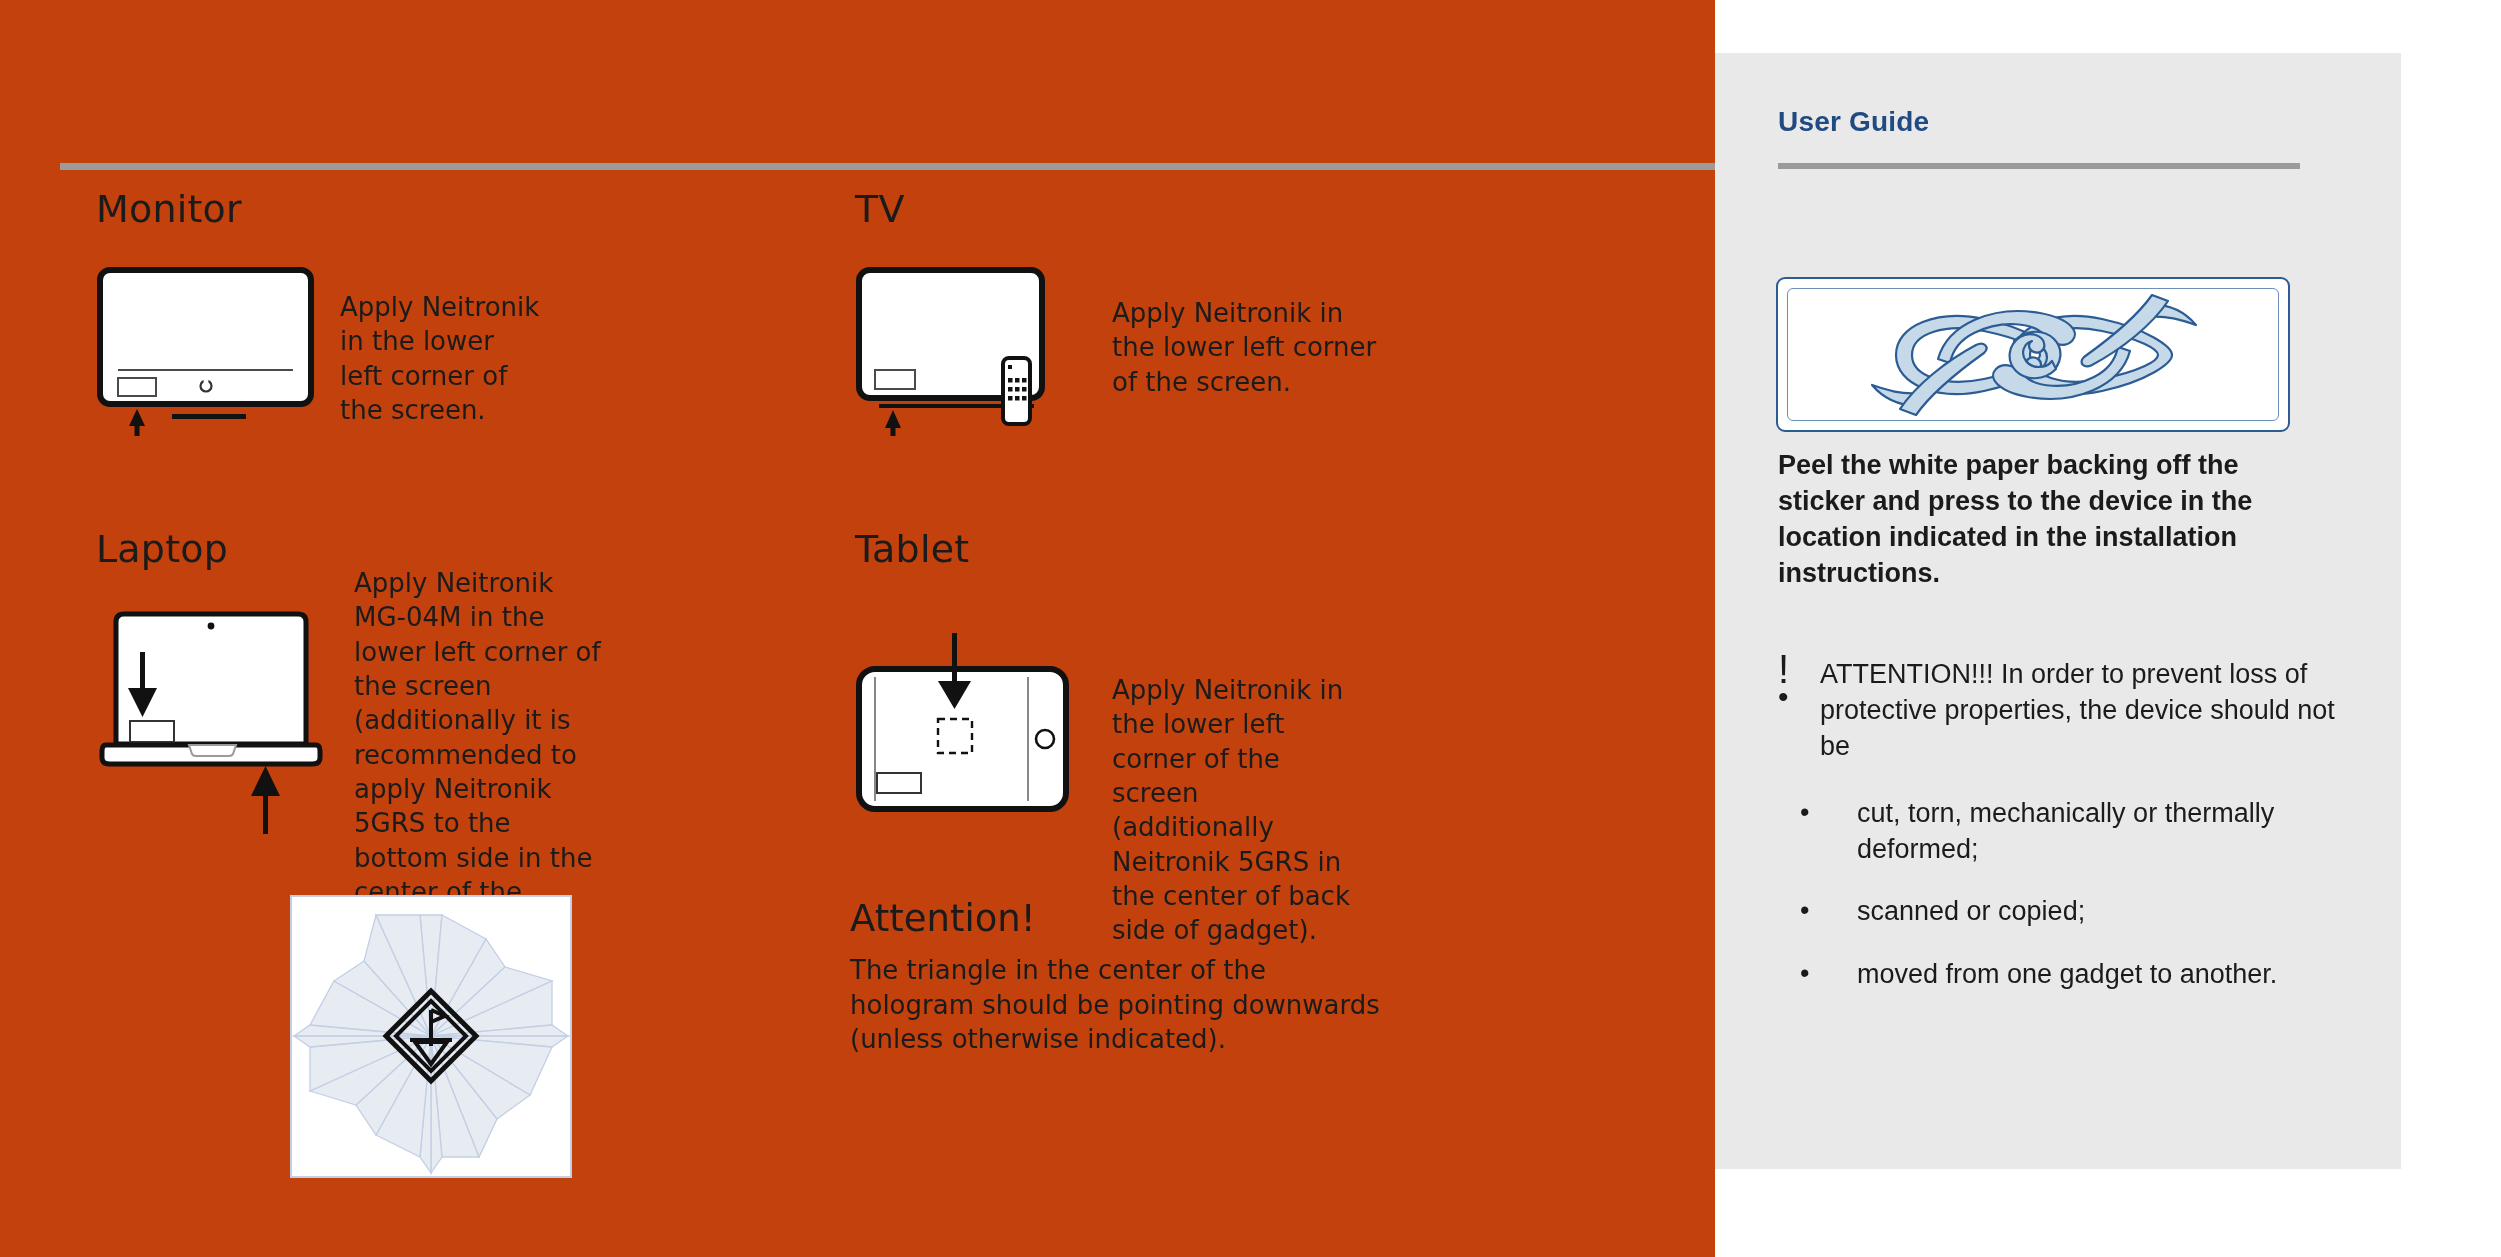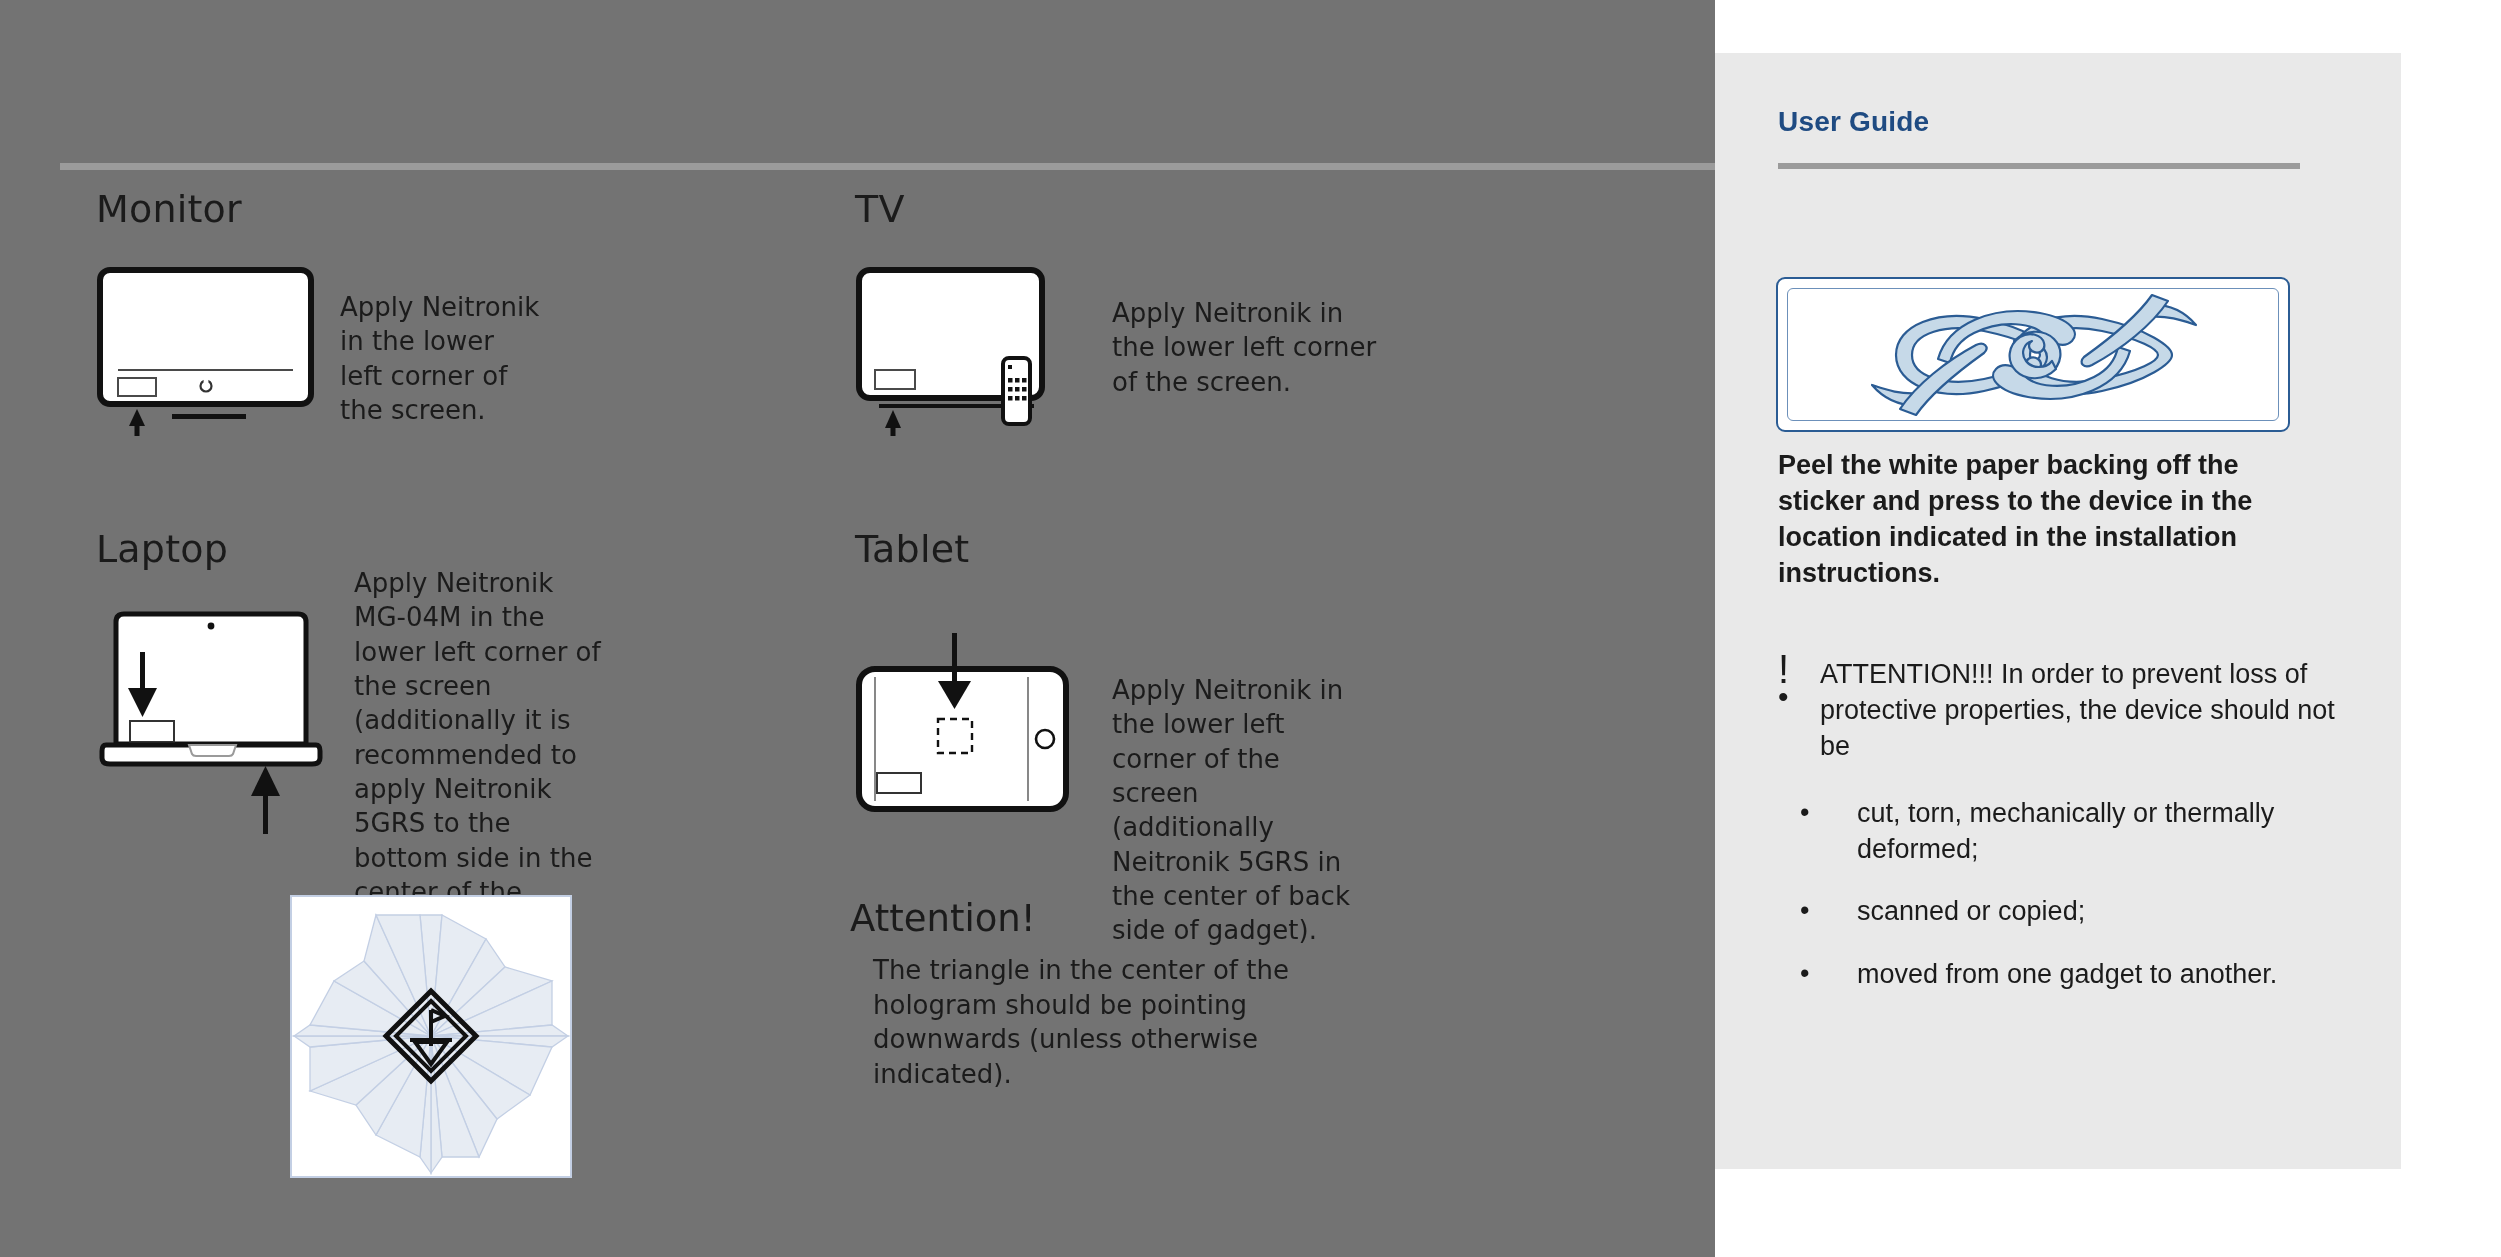--- a/index.html
+++ b/index.html
@@ -15,21 +15,21 @@
     font-family: "DejaVu Sans", "Liberation Sans", sans-serif;
     color: #1a1a1a;
   }
 
   
   #main-sheet {
     position: absolute;
     left: 0; top: 0;
     width: 1715px;
     height: 1257px;
-    background: #737373;
+    background: #c2410c;
   }
 
   #top-divider {
     position: absolute;
     left: 60px;
     top: 163px;
     width: 1655px;
     height: 7px;
     background: #9b9b9b;
   }
@@ -93,21 +93,20 @@
     font-size: 37px;
     font-weight: 400;
     color: #1b1b1b;
     margin: 0 0 16px 0;
     line-height: 1;
   }
   #attention-text {
     font-size: 26px;
     line-height: 1.33;
     color: #1b1b1b;
-    margin-left: 23px;
   }
 
   
   #hologram-block {
     position: absolute;
     left: 290px;
     top: 895px;
     width: 282px;
     height: 283px;
   }

